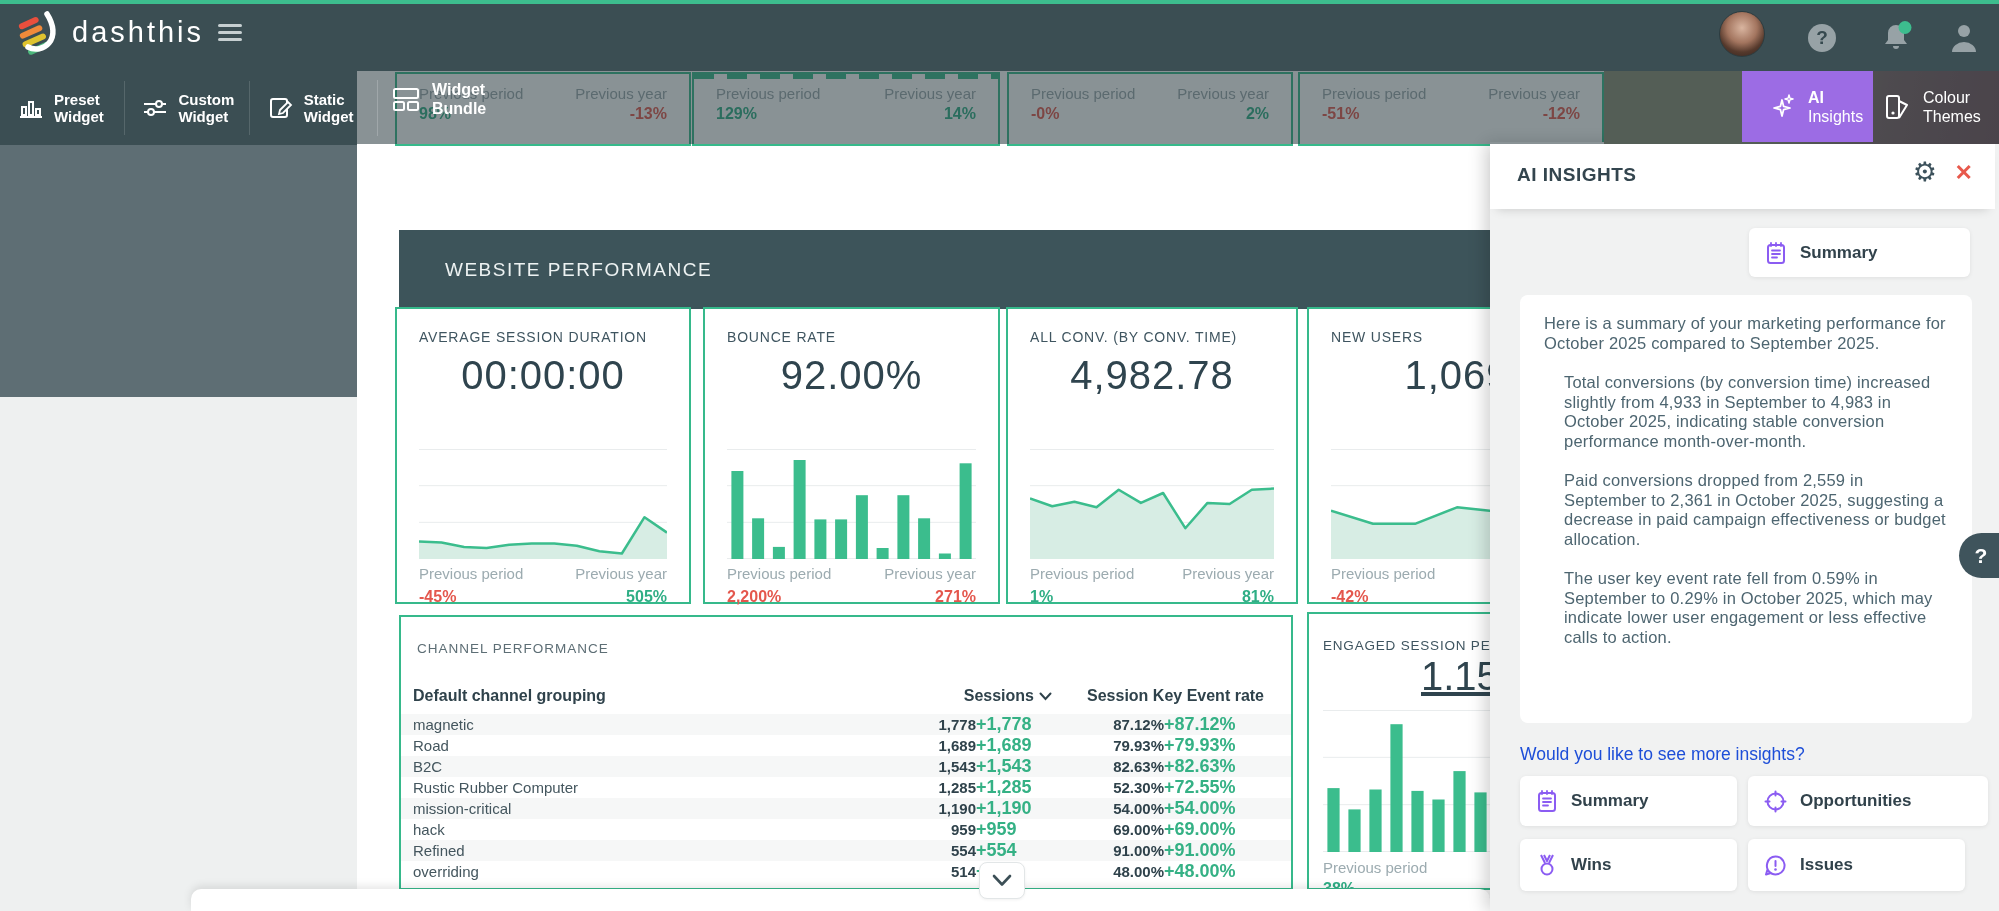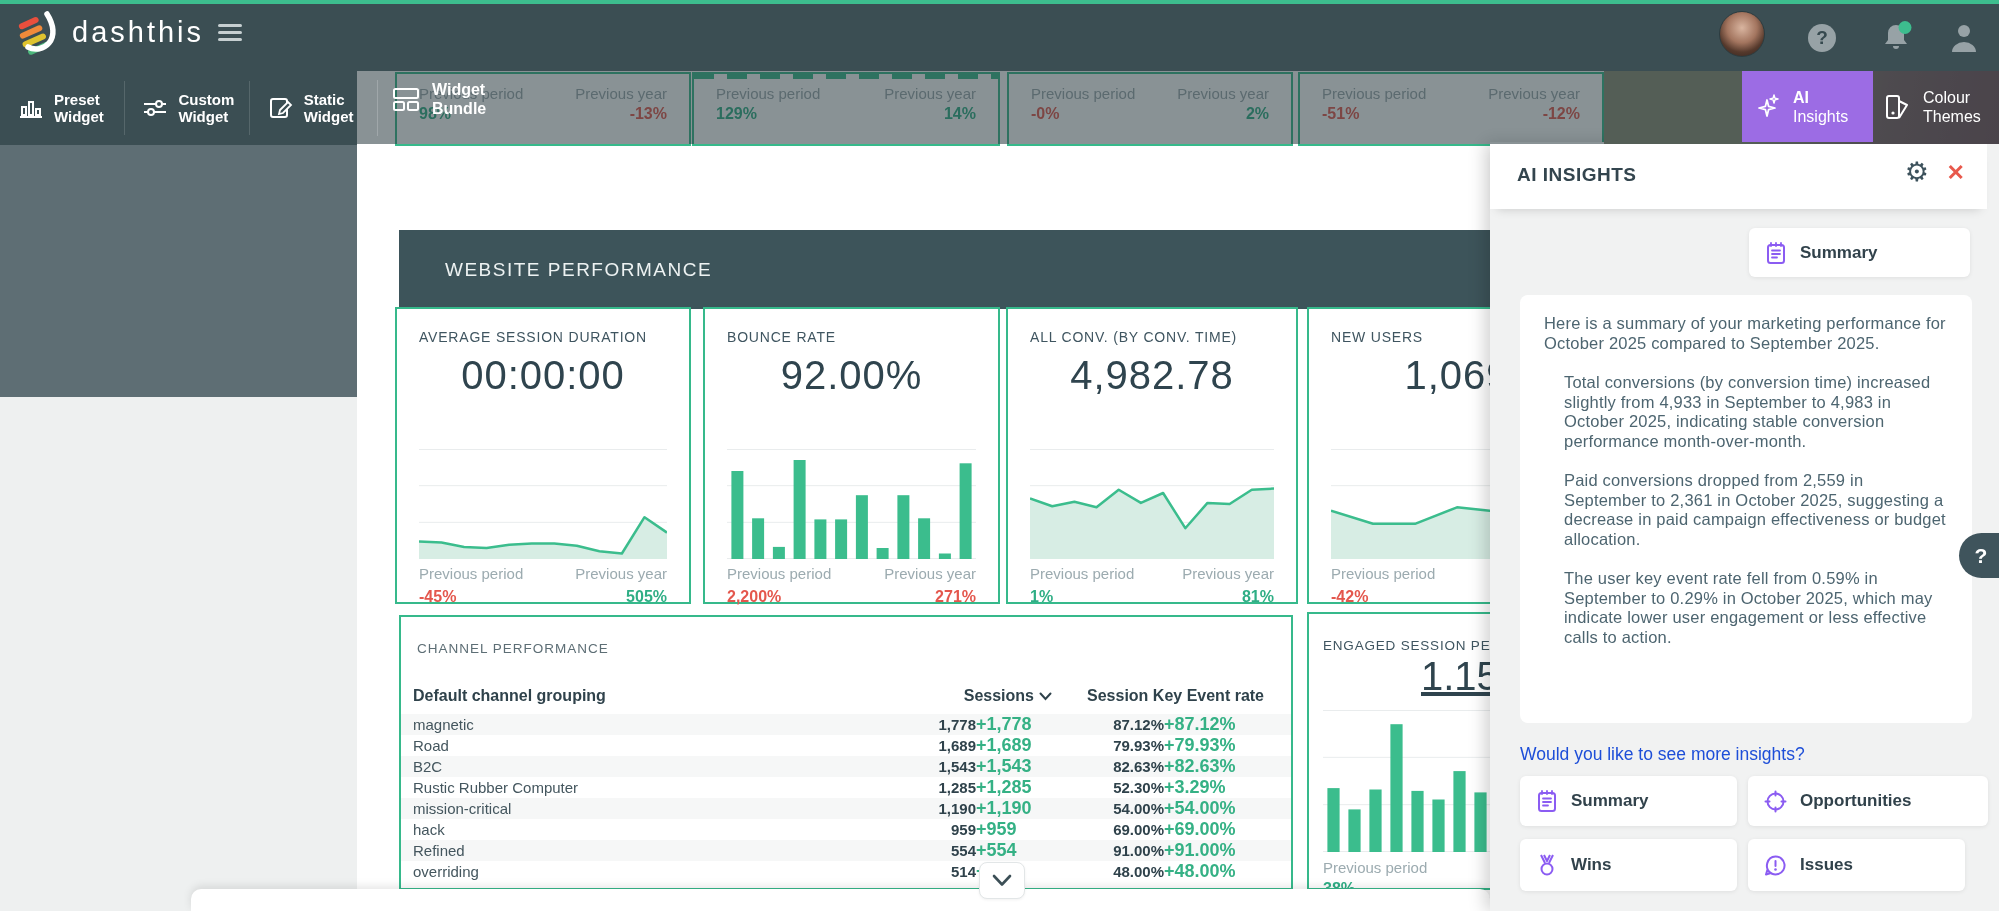--- a/index.html
+++ b/index.html
@@ -27,21 +27,21 @@
   .tb-btn .lbl{font-size:15px;font-weight:bold;line-height:17px;}
   .tb-sep{width:1px;background:rgba(255,255,255,0.14);margin:10px 0;}
   .tb-w1{width:124px;}.tb-w2{width:125px;}.tb-w3{width:105px;}
   .dim-overlay{position:absolute;left:357px;top:71px;width:1642px;height:73px;background:rgba(40,56,62,0.55);z-index:20;}
   .sep377{position:absolute;left:377px;top:80px;height:56px;width:1px;background:rgba(255,255,255,0.20);z-index:22;}
   .bundle-btn{position:absolute;left:392px;top:80px;z-index:22;display:flex;align-items:center;gap:12px;color:#fff;cursor:pointer;}
   .bundle-btn .lbl{font-size:16px;font-weight:bold;line-height:19px;}
   .deco-right{position:absolute;left:1604px;top:71px;width:395px;height:73px;z-index:19;
      background:linear-gradient(100deg,#8a8c74 0%,#8a8c74 40%,#7b5f63 72%,#74525a 100%);}
   .ai-btn{position:absolute;left:1742px;top:71px;width:131px;height:71px;background:#9c6ce4;z-index:22;
-     display:flex;align-items:center;gap:10px;padding-left:13px;color:#fff;cursor:pointer;box-sizing:border-box;}
+     display:flex;align-items:center;gap:10px;padding-left:28px;color:#fff;cursor:pointer;box-sizing:border-box;}
   .ai-btn .lbl{font-size:16px;line-height:19px;}
   .ai-btn .lbl b{display:block;}
   .themes-btn{position:absolute;left:1873px;top:71px;width:126px;height:71px;z-index:22;
      display:flex;align-items:center;gap:10px;padding-left:10px;color:#fff;cursor:pointer;box-sizing:border-box;}
   .themes-btn .lbl{font-size:16px;line-height:19px;}
 
   
   .sheet{position:absolute;left:357px;top:71px;width:1250px;height:826px;background:#fff;z-index:1;}
   .left-block{position:absolute;left:0;top:145px;width:357px;height:252px;background:#5e6e74;z-index:1;}
 
@@ -89,21 +89,21 @@
 
   
   .bottom-strip{position:absolute;left:191px;top:889px;width:1299px;height:22px;background:#fff;border-radius:10px 10px 0 0;
      box-shadow:0 -3px 8px rgba(0,0,0,0.10);z-index:4;}
   .expand-btn{position:absolute;left:979px;top:862px;width:44px;height:35px;background:#fff;border:1px solid #e2e6e7;border-radius:8px;
      z-index:5;display:flex;align-items:center;justify-content:center;cursor:pointer;box-shadow:0 1px 3px rgba(0,0,0,0.06);}
 
   
   .panel{position:absolute;left:1490px;top:142px;width:509px;height:769px;background:#f1f2f2;z-index:10;
      box-shadow:-5px 0 16px rgba(0,0,0,0.18);}
-  .panel-header{position:absolute;top:0;left:0;right:12px;height:67px;background:#fff;
+  .panel-header{position:absolute;top:0;left:0;right:4px;height:67px;background:#fff;
      box-shadow:0 7px 10px -7px rgba(0,0,0,0.18);padding-left:12px;}
   .panel-title{position:absolute;left:27px;top:22px;font-size:19px;font-weight:bold;letter-spacing:.5px;color:#33454e;}
   .gear{position:absolute;right:58px;top:14px;font-size:27px;color:#3d525c;cursor:pointer;}
   .close-x{position:absolute;right:22px;top:18px;font-size:22px;font-weight:bold;color:#e8594c;cursor:pointer;}
   .chip{background:#fff;border-radius:6px;box-shadow:0 1px 4px rgba(0,0,0,0.08);display:flex;align-items:center;gap:13px;
      padding-left:16px;box-sizing:border-box;cursor:pointer;}
   .chip .clabel{font-size:17px;font-weight:bold;color:#31424b;}
   .chip-top{position:absolute;top:86px;right:29px;width:221px;height:49px;}
   .ai-text-card{position:absolute;top:153px;left:30px;width:452px;height:428px;background:#fff;border-radius:8px;
      padding:19px 24px;box-sizing:border-box;overflow:hidden;}
@@ -301,21 +301,21 @@
         <span class="c-val">1,543</span>
         <span class="c-delta">+1,543</span>
         <span class="c-val">82.63%</span>
         <span class="c-delta">+82.63%</span>
       </div>
       <div class="trow tbl-grid">
         <span class="c-name">Rustic Rubber Computer</span>
         <span class="c-val">1,285</span>
         <span class="c-delta">+1,285</span>
         <span class="c-val">52.30%</span>
-        <span class="c-delta">+3.29%</span>
+        <span class="c-delta">+72.55%</span>
       </div>
       <div class="trow tbl-grid">
         <span class="c-name">mission-critical</span>
         <span class="c-val">1,190</span>
         <span class="c-delta">+1,190</span>
         <span class="c-val">54.00%</span>
         <span class="c-delta">+54.00%</span>
       </div>
       <div class="trow tbl-grid">
         <span class="c-name">hack</span>

